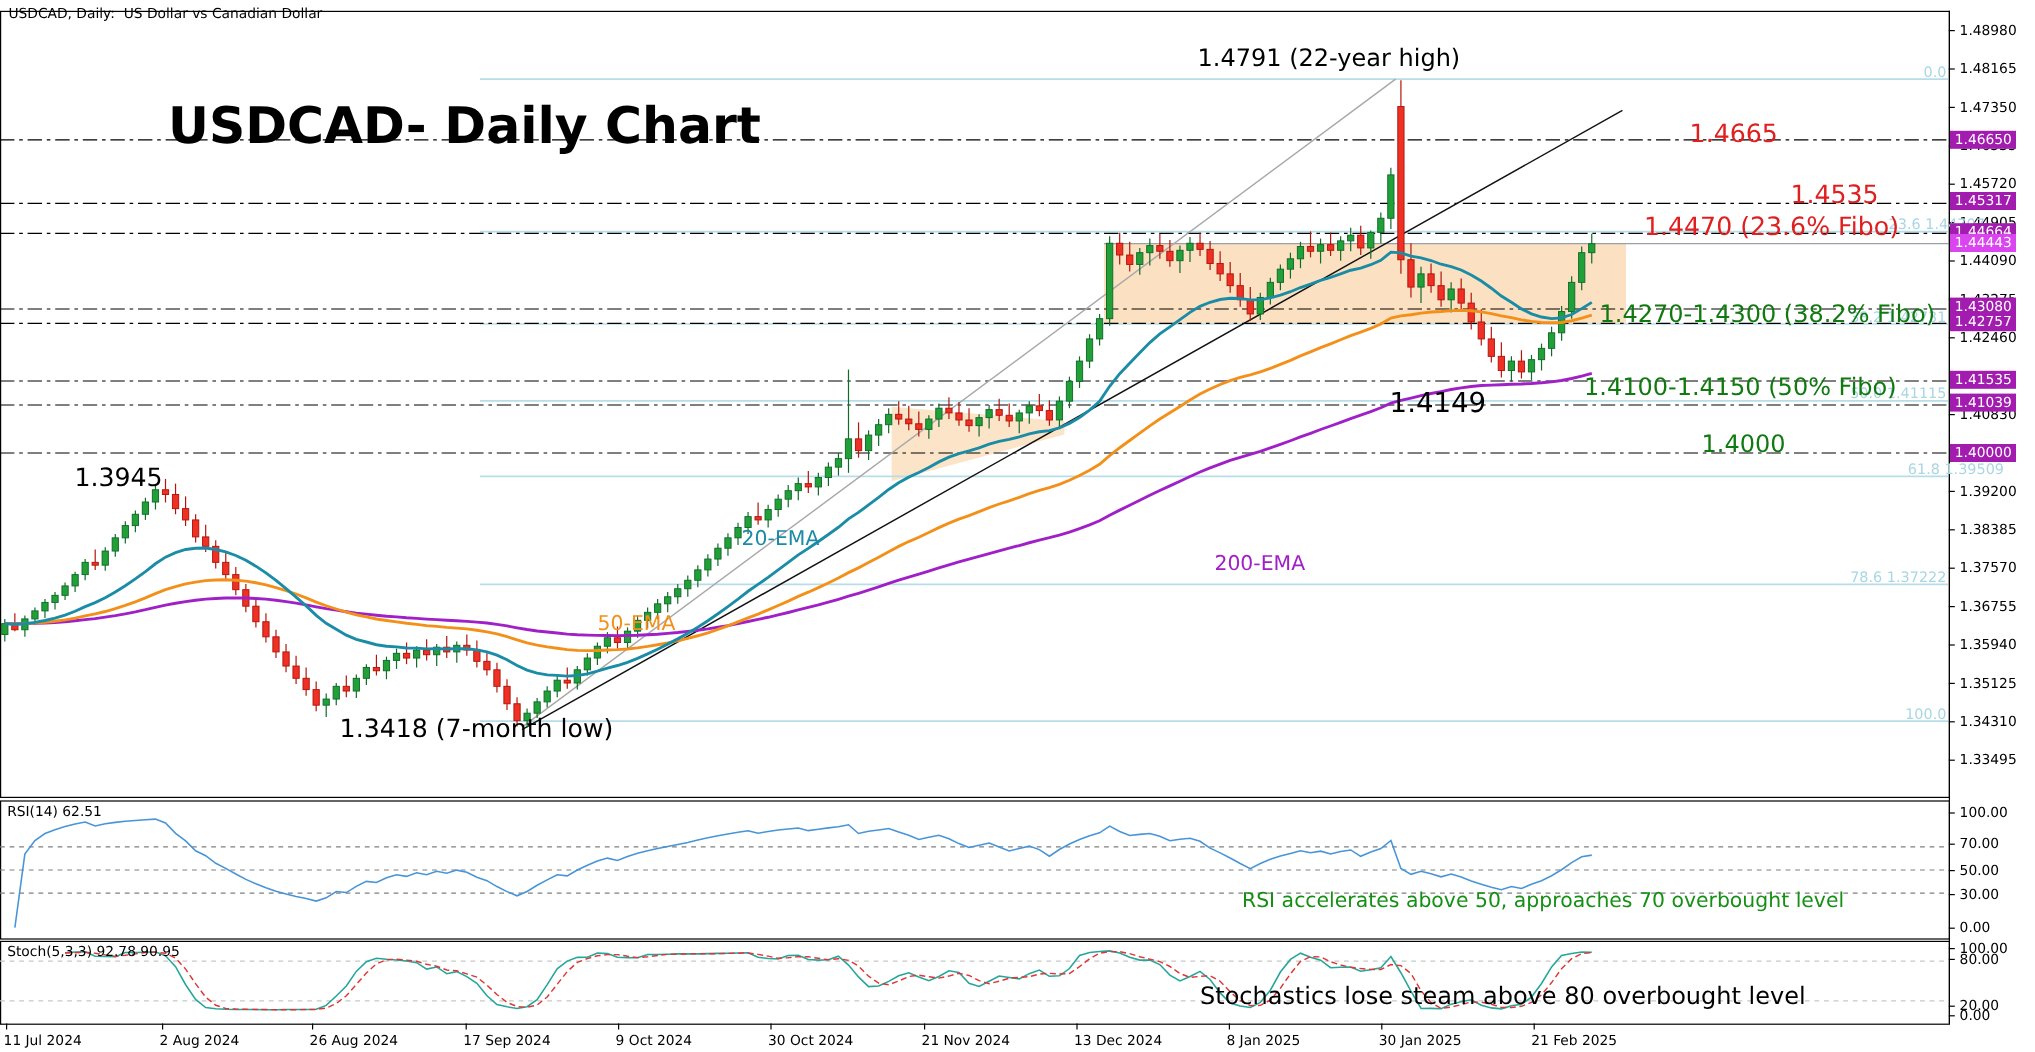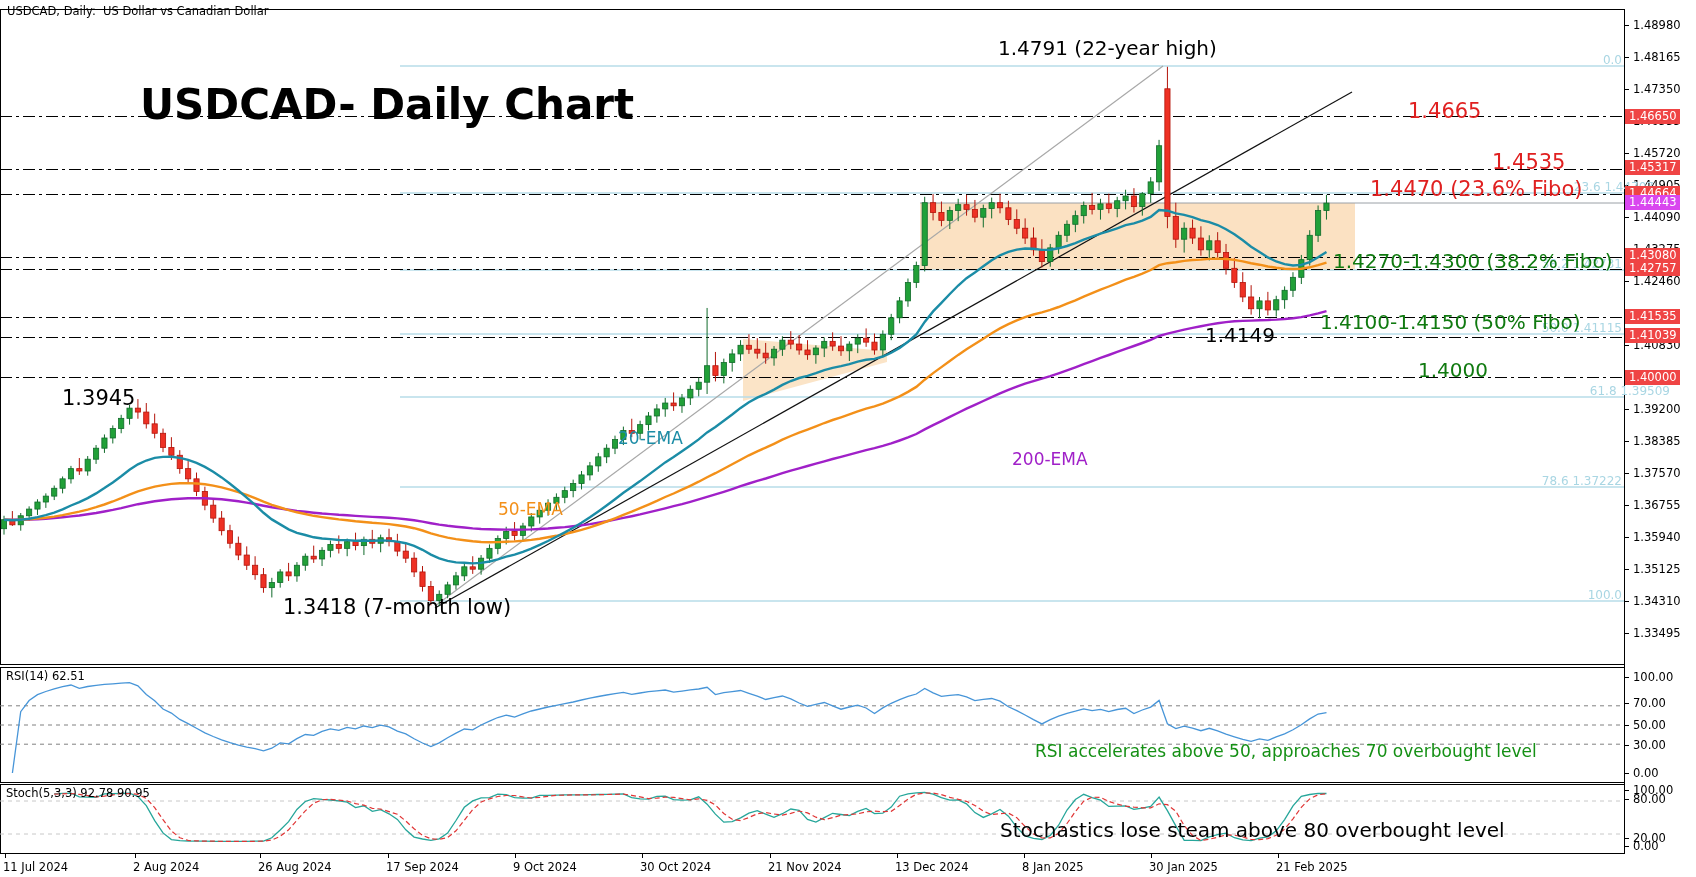--- a/index.html
+++ b/index.html
@@ -6,25 +6,25 @@
   #stage{position:relative;width:1696px;height:877px;background:#fff;
          font-family:"DejaVu Sans","Liberation Sans",sans-serif;overflow:hidden;}
   #chart{position:absolute;left:0;top:0;}
   .ov{position:absolute;white-space:pre;pointer-events:none;}
   .hdr{font-size:11.5px;color:#000;}
   .bigtitle{font-size:42px;font-weight:bold;color:#000;letter-spacing:0px;}
   .anno{font-size:21px;color:#000;}
   .lbl-red{color:#e02020;text-align:right;}
   .lbl-green{color:#107a10;}
   .lbl-fibo{color:#a9d6e3;font-size:12px;}
-  .ema-lbl{font-size:17px;}
+  .ema-lbl{font-size:17px;margin-top:11px;}
   .note-green{font-size:17px;color:#159015;}
   .note-black{font-size:20px;color:#000;}
   .panel-lbl{font-size:11.5px;color:#000;}
-  .badge{position:absolute;background:#ef4444;color:#fff;font-size:11.5px;line-height:15px;
+  .badge{position:absolute;background:#a21caf;color:#fff;font-size:11.5px;line-height:15px;
          padding:0 3px 0 4px;left:1625px;}
   .badge.gray{background:#d946ef;}
 </style>
 </head>
 <body>
 
 <div id="stage">
   <svg id="chart" width="1696" height="877">
       <rect x="0.5" y="9.5" width="1624" height="655" fill="#fff" stroke="#000"></rect>
       <rect x="0.5" y="667.5" width="1624" height="115" fill="#fff" stroke="#000"></rect>
@@ -457,21 +457,21 @@
       <text x="1276" y="871" font-size="11.5" font-family="DejaVu Sans, sans-serif" fill="#000">21 Feb 2025</text>
     </svg>
 
   <div class="ov hdr" style="left:7px;top:4px;">USDCAD, Daily:  US Dollar vs Canadian Dollar</div>
 
   <div class="ov bigtitle" style="left:140px;top:80px;">USDCAD- Daily Chart</div>
 
   <div class="ov anno" style="left:998px;top:36px;font-size:20px;">1.4791 (22-year high)</div>
   <div class="ov anno" style="left:62px;top:386px;">1.3945</div>
   <div class="ov anno" style="left:283px;top:595px;">1.3418 (7-month low)</div>
-  <div class="ov anno" style="left:1205px;top:323px;font-size:20px;">1.4149</div>
+  <div class="ov anno" style="left:1158px;top:323px;font-size:23px;">1.4149</div>
 
   <div class="ov ema-lbl" style="left:618px;top:428px;color:#1b8ca6;">20-EMA</div>
   <div class="ov ema-lbl" style="left:498px;top:499px;color:#f39019;">50-EMA</div>
   <div class="ov ema-lbl" style="left:1012px;top:449px;color:#a020c8;">200-EMA</div>
 
   <div class="ov panel-lbl" style="left:6px;top:669px;">RSI(14) 62.51</div>
   <div class="ov panel-lbl" style="left:6px;top:786px;">Stoch(5,3,3) 92.78 90.95</div>
 
   <div class="ov note-green" style="left:1035px;top:741px;">RSI accelerates above 50, approaches 70 overbought level</div>
   <div class="ov note-black" style="left:1000px;top:818px;">Stochastics lose steam above 80 overbought level</div>

